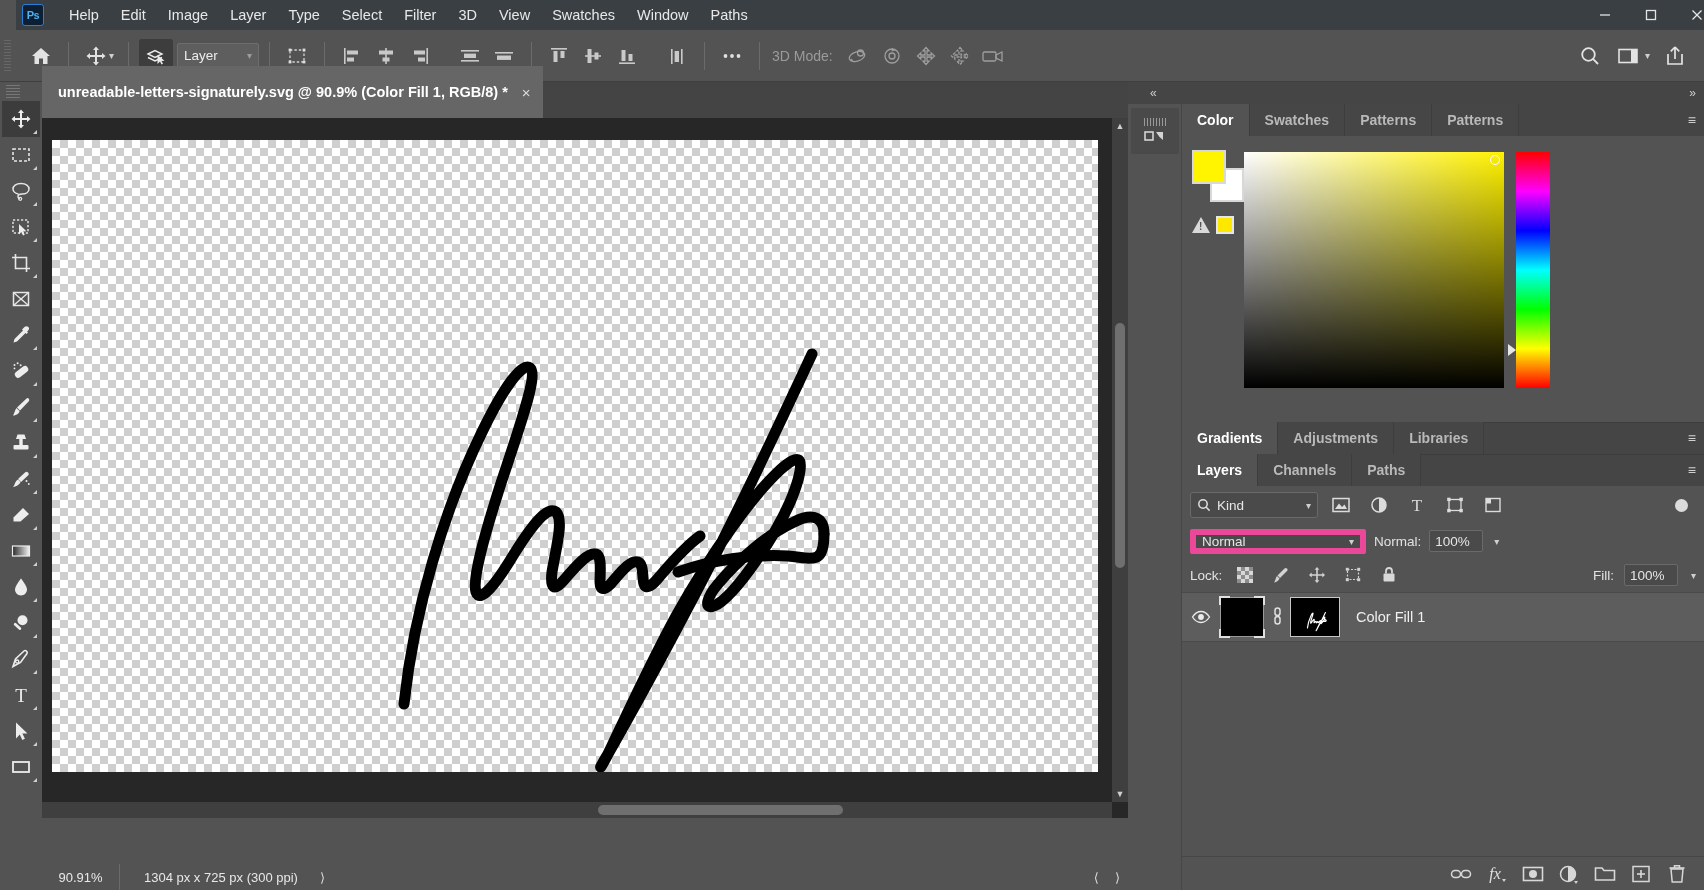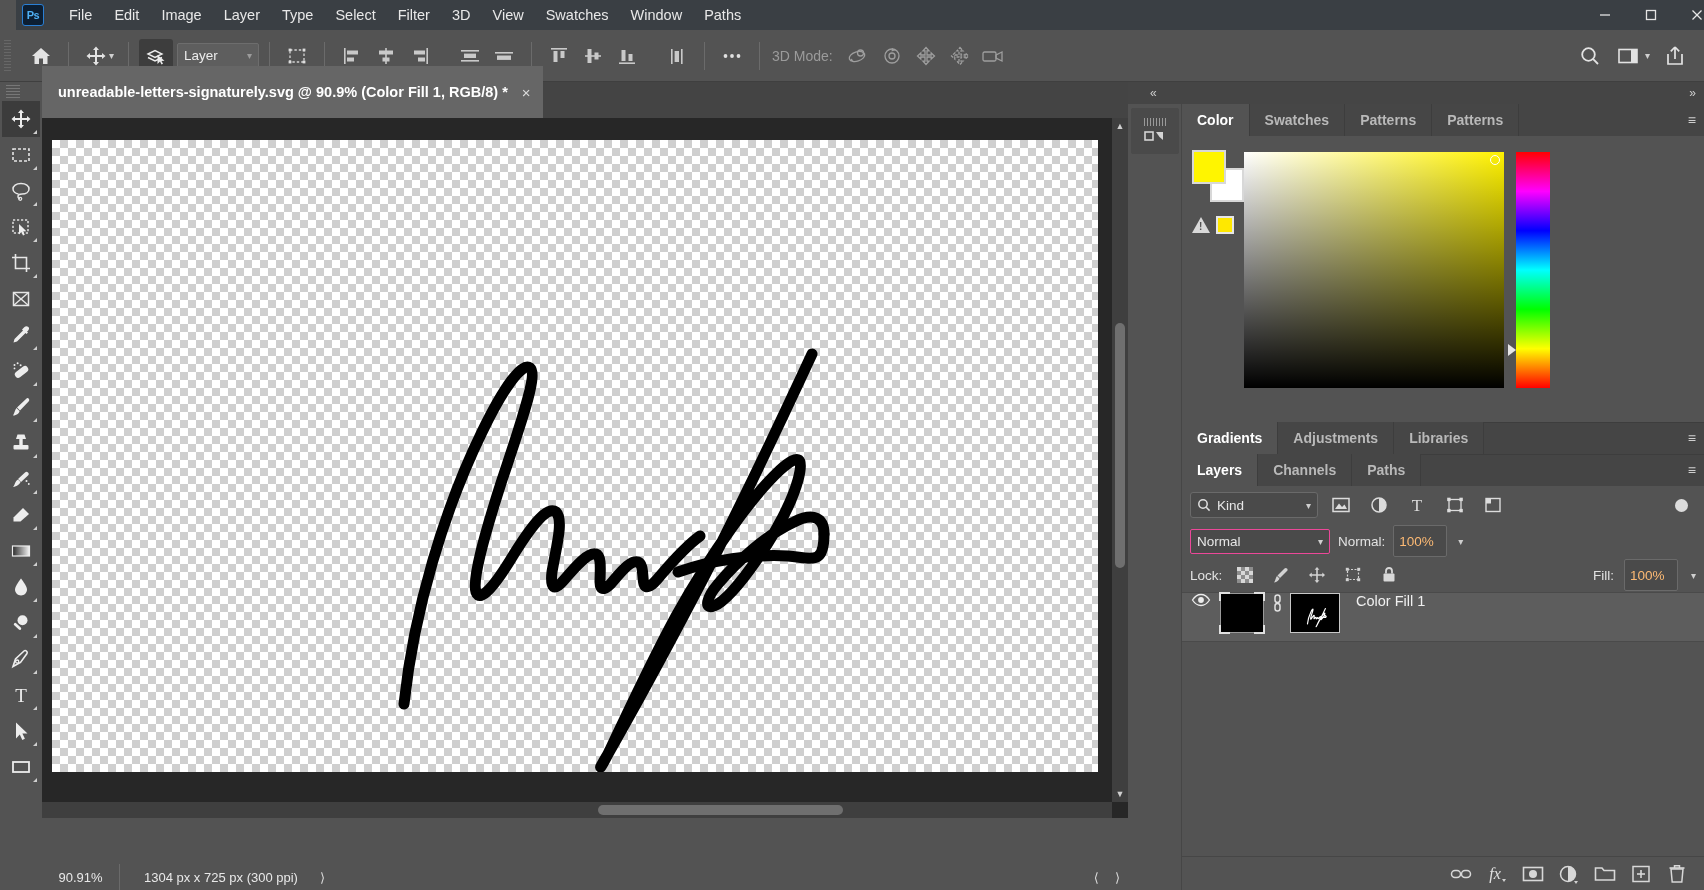--- a/index.html
+++ b/index.html
@@ -203,36 +203,36 @@
   .kindbox {
     width:128px;height:26px;background:#4a4a4a;border:1px solid #6a6a6a;border-radius:3px;
     display:flex;align-items:center;padding:0 6px;gap:6px;color:#e6e6e6;font-size:13.5px;
   }
   .kindbox .cv { margin-left:auto;color:#cfcfcf;font-size:10px; }
   .ficon { width:30px;height:28px;display:flex;align-items:center;justify-content:center;color:#dcdcdc; }
   .toggle-dot { width:13px;height:13px;border-radius:50%;background:#dcdcdc; }
 
   .blendrow { display:flex; align-items:center; height:34px; padding:0 8px; gap:8px; }
   .blendsel {
-    width:140px;height:25px;background:#4a4a4a;border:1px solid #ec4899;border-radius:2px;
+    width:176px;height:25px;background:#4a4a4a;border:6px solid #ec4899;border-radius:2px;
     display:flex;align-items:center;padding:0 6px;color:#e6e6e6;font-size:13.5px;text-align:right;
   }
   .blendsel .cv { margin-left:auto;color:#cfcfcf;font-size:10px; }
   .lbl { color:#e2e2e2; font-size:13.5px; }
   .numbox {
-    width:54px;height:32px;background:#4a4a4a;border:1px solid #6a6a6a;border-radius:2px;
-    color:#fdba74;font-size:13.5px;display:flex;align-items:center;padding:0 5px;
+    width:54px;height:22px;background:#4a4a4a;border:1px solid #6a6a6a;border-radius:2px;
+    color:#e5e5e5;font-size:13.5px;display:flex;align-items:center;padding:0 5px;
   }
   .numcv { color:#cfcfcf;font-size:10px;margin-left:3px; }
   .lockrow { display:flex; align-items:center; height:34px; padding:0 8px; gap:10px; }
   .lockicon { width:26px;height:26px;display:flex;align-items:center;justify-content:center;color:#d2d2d2; }
 
   .layerlist { padding:0; }
   .layerrow {
-    display:flex; align-items:flex-start; height:50px; background:#5d5d5d;
+    display:flex; align-items:center; height:50px; background:#5d5d5d;
     border-top:1px solid #4a4a4a; border-bottom:1px solid #4a4a4a; padding:0 6px; gap:6px;
   }
   .eye { width:26px;display:flex;align-items:center;justify-content:center;color:#e8e8e8; }
   .thumbfill {
     width:44px;height:40px;background:#000000;border:1px solid #9a9a9a;
     position:relative;
   }
   .chain { color:#d8d8d8;font-size:14px;width:14px;text-align:center; }
   .thumbmask {
     width:50px;height:40px;background:#000000;border:1px solid #c8c8c8;
@@ -248,21 +248,21 @@
   .footicon { width:22px;height:22px;display:flex;align-items:center;justify-content:center;color:#d8d8d8; }
   svg { overflow:visible; }
 </style>
 </head>
 <body>
 
 <div class="app">
 
   <div class="menubar">
     <div class="ps-logo">Ps</div>
-    <div class="menu-item">File</div>
+    <div class="menu-item">Help</div>
     <div class="menu-item">Edit</div>
     <div class="menu-item">Image</div>
     <div class="menu-item">Layer</div>
     <div class="menu-item">Type</div>
     <div class="menu-item">Select</div>
     <div class="menu-item">Filter</div>
     <div class="menu-item">3D</div>
     <div class="menu-item">View</div>
     <div class="menu-item">Swatches</div>
     <div class="menu-item">Window</div>

